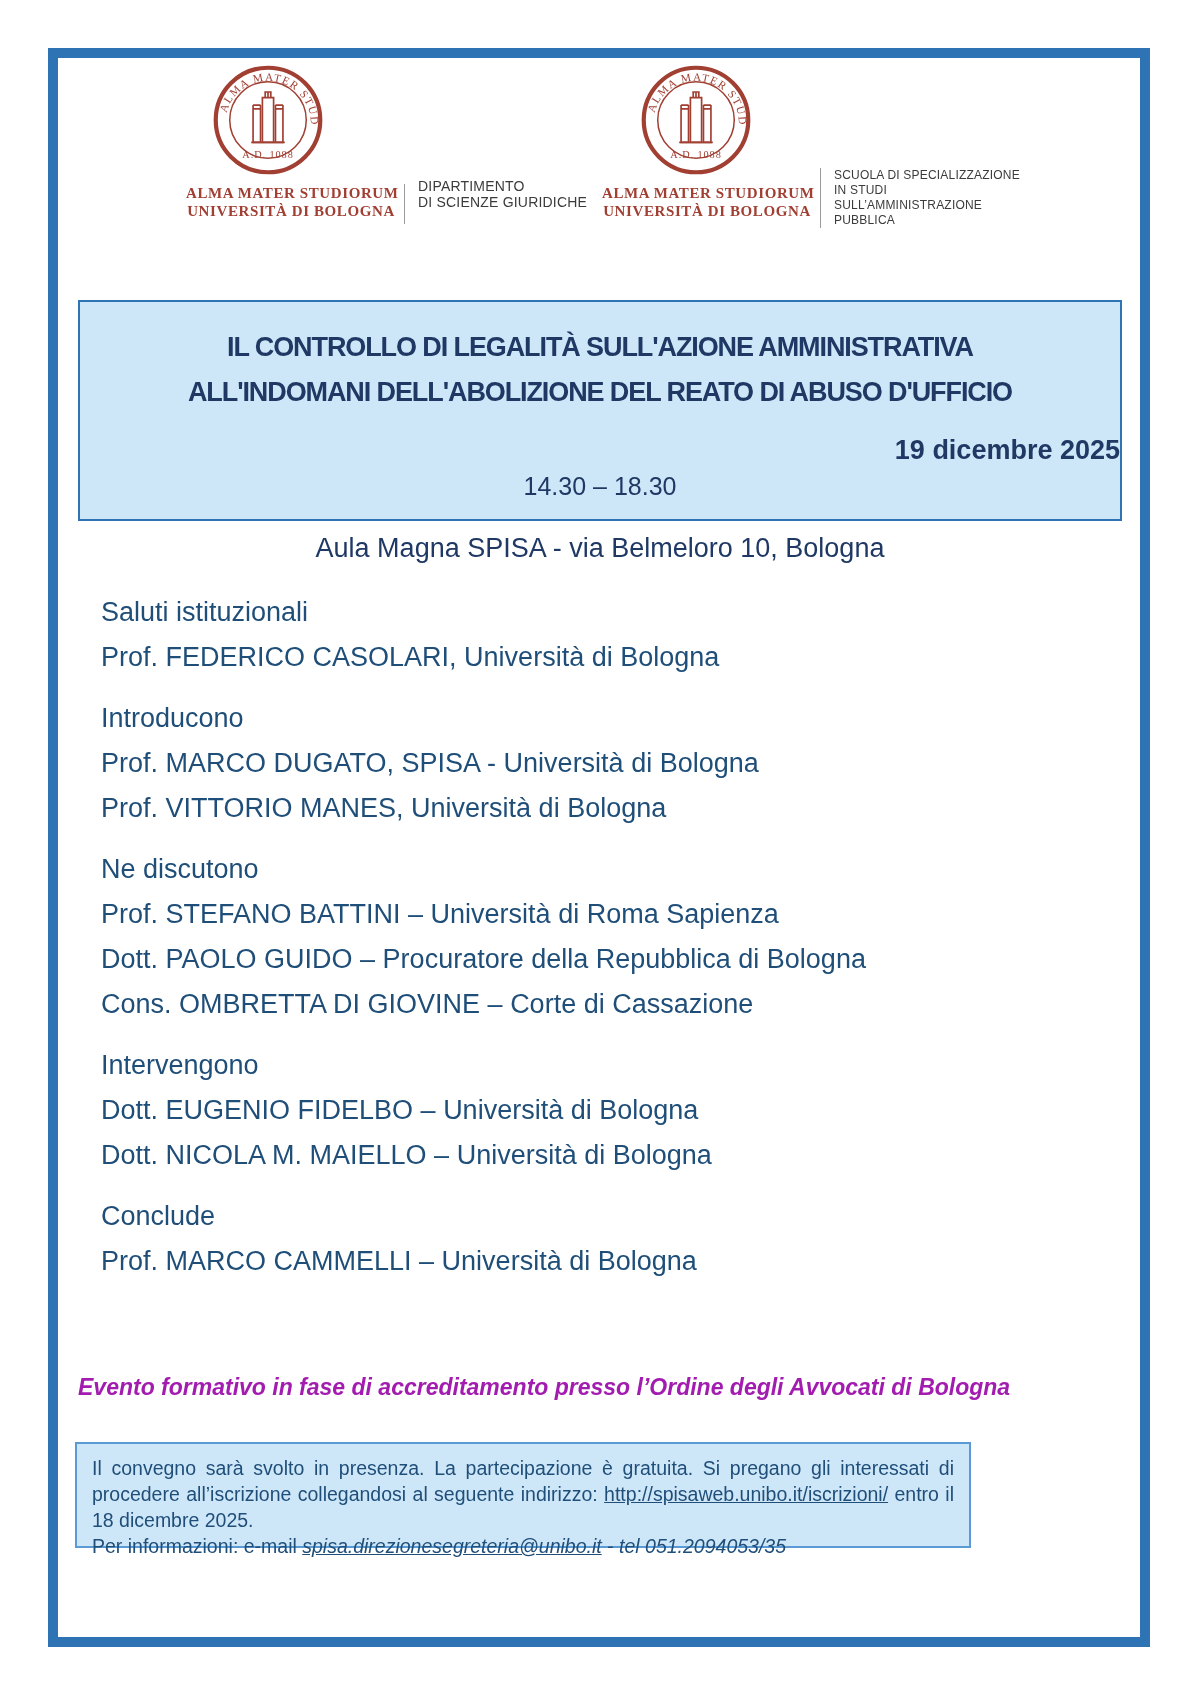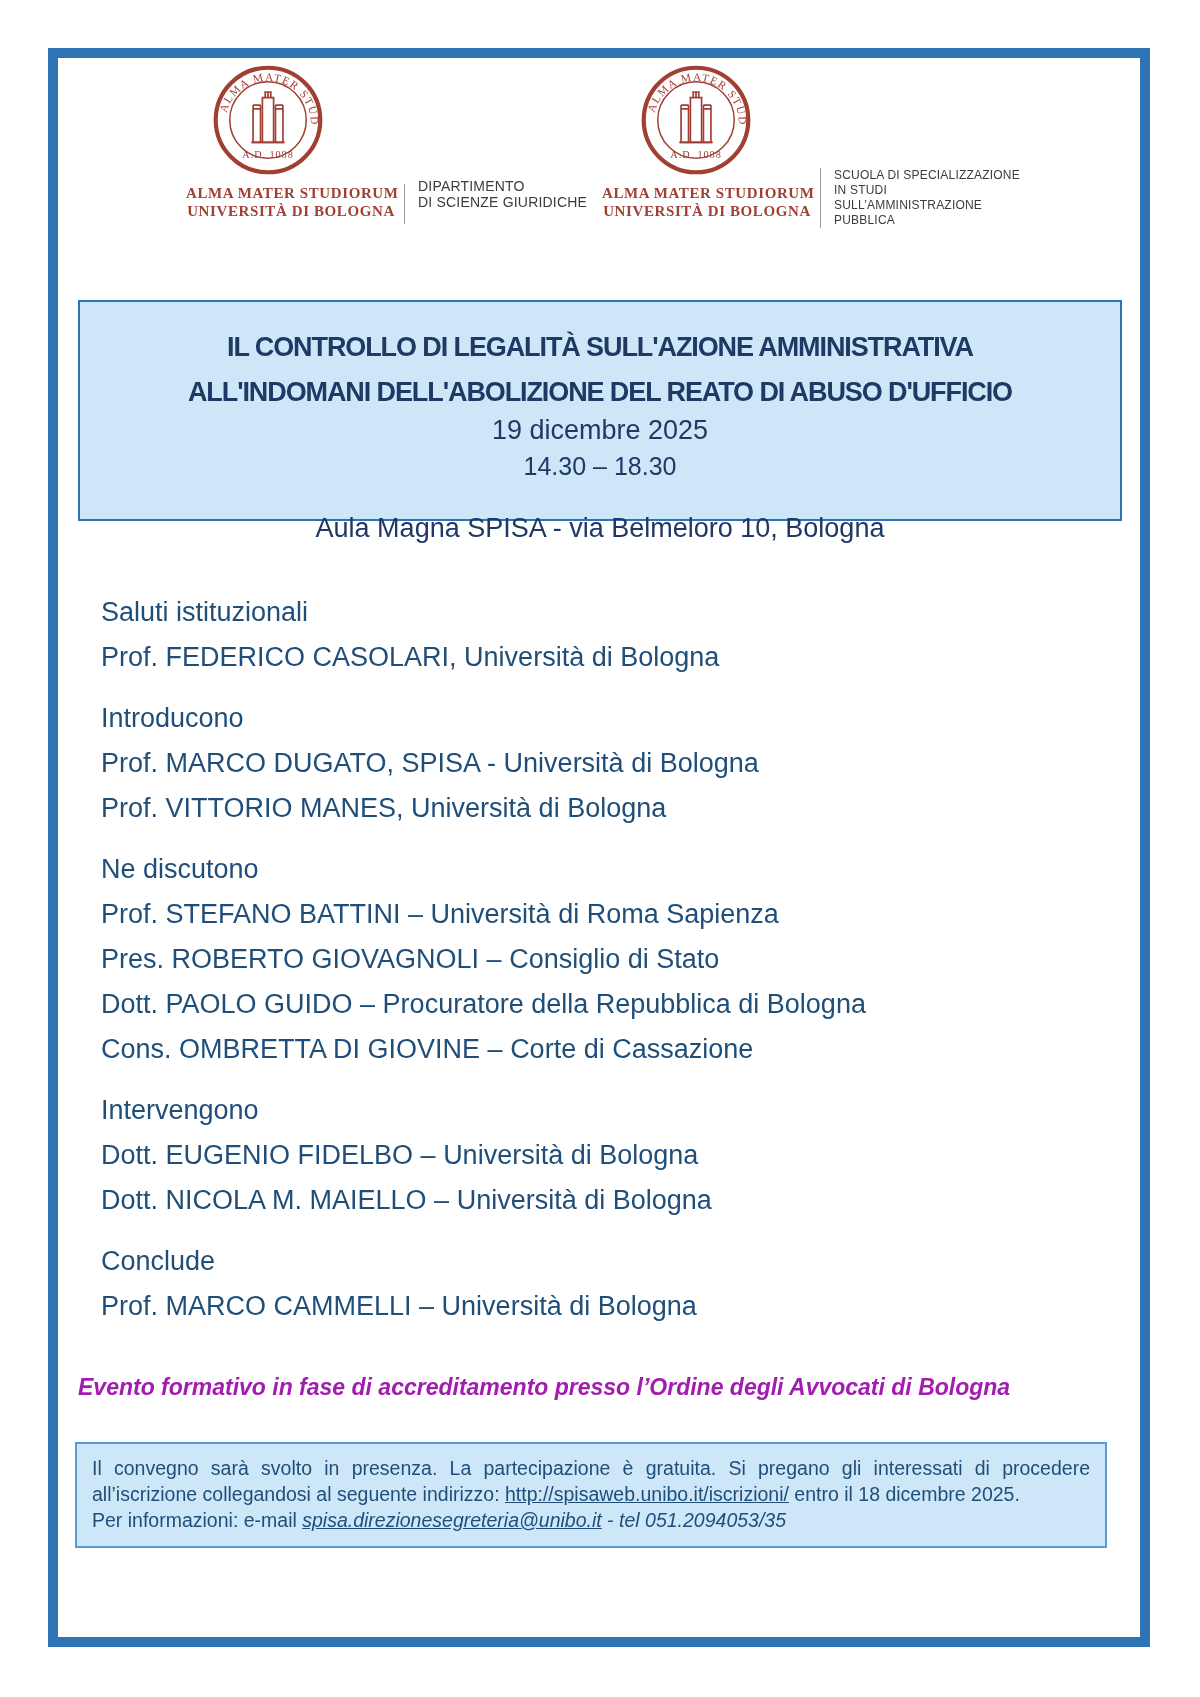--- a/index.html
+++ b/index.html
@@ -27,38 +27,38 @@
   .dept1{left:418px;top:178px;}
   .dept2{left:834px;top:168px;font-size:12px;line-height:15px;}
 
   
   .titlebox{position:absolute;left:78px;top:300px;width:1044px;height:221px;
             background:#CEE7F8;border:2px solid #2E74B5;box-sizing:border-box;
             text-align:center;color:#1F3864;}
   .title-line{font-weight:700;font-size:27px;line-height:45px;letter-spacing:-1.1px;
               white-space:nowrap;}
   .title-wrap{margin-top:23px;}
-  .datetext{font-weight:400;font-size:27px;}
+  .datetext{font-weight:700;font-size:27px;margin-top:20px;text-align:right;}
   .timetext{font-size:25px;margin-top:6px;}
   .venuetext{font-size:27px;margin-top:32px;}
 
   
   .program{position:absolute;left:101px;top:590px;width:1000px;color:#1F4E79;
            font-size:27px;line-height:45px;}
   .p-section{margin-bottom:16px;}
   .p-head{}
   .p-line{white-space:pre-wrap;}
   .p-line strong{font-weight:400;}
 
   
   .accred{position:absolute;left:78px;top:1374px;width:1044px;text-align:left;
           color:#a21caf;font-weight:700;font-style:italic;font-size:23px;}
 
   
-  .footbox{position:absolute;left:75px;top:1442px;width:1032px;height:106px;
+  .footbox{position:absolute;left:75px;top:1442px;width:896px;height:106px;
            background:#CEE7F8;border:2px solid #5B9BD5;box-sizing:border-box;
            color:#1F4E79;font-size:19.5px;line-height:26px;padding:11px 15px;}
   .footbox p{margin:0;text-align:justify;}
   .footbox .link{text-decoration:underline;color:#1F4E79;}
   .footbox .email{text-decoration:underline;font-style:italic;}
   .footbox .tel{font-style:italic;}
   .pre{white-space:pre-wrap;}
 </style>
 </head>
 <body>
@@ -128,21 +128,20 @@
 
     <div class="p-section">
       <div class="p-head">Introducono</div>
       <div class="p-line"><span>Prof. </span><strong>MARCO DUGATO</strong><span>, </span><span>SPISA - Università di Bologna</span></div>
       <div class="p-line"><span>Prof. </span><strong>VITTORIO MANES</strong><span>, </span><span>Università di Bologna</span></div>
     </div>
 
     <div class="p-section">
       <div class="p-head">Ne discutono</div>
       <div class="p-line"><span>Prof. </span><strong>STEFANO BATTINI</strong><span> – </span><span>Università di Roma Sapienza</span></div>
-      <div class="p-line"><span>Pres. </span><strong>ROBERTO GIOVAGNOLI</strong><span> – </span><span>Consiglio di Stato</span></div>
       <div class="p-line"><span>Dott. </span><strong>PAOLO GUIDO</strong><span> – </span><span>Procuratore della Repubblica di Bologna</span></div>
       <div class="p-line"><span>Cons. </span><strong>OMBRETTA DI GIOVINE</strong><span> – </span><span>Corte di Cassazione</span></div>
     </div>
 
     <div class="p-section">
       <div class="p-head">Intervengono</div>
       <div class="p-line"><span>Dott. </span><strong>EUGENIO FIDELBO</strong><span> – </span><span>Università di Bologna</span></div>
       <div class="p-line"><span>Dott. </span><strong>NICOLA M. MAIELLO</strong><span> – </span><span>Università di Bologna</span></div>
     </div>
 

